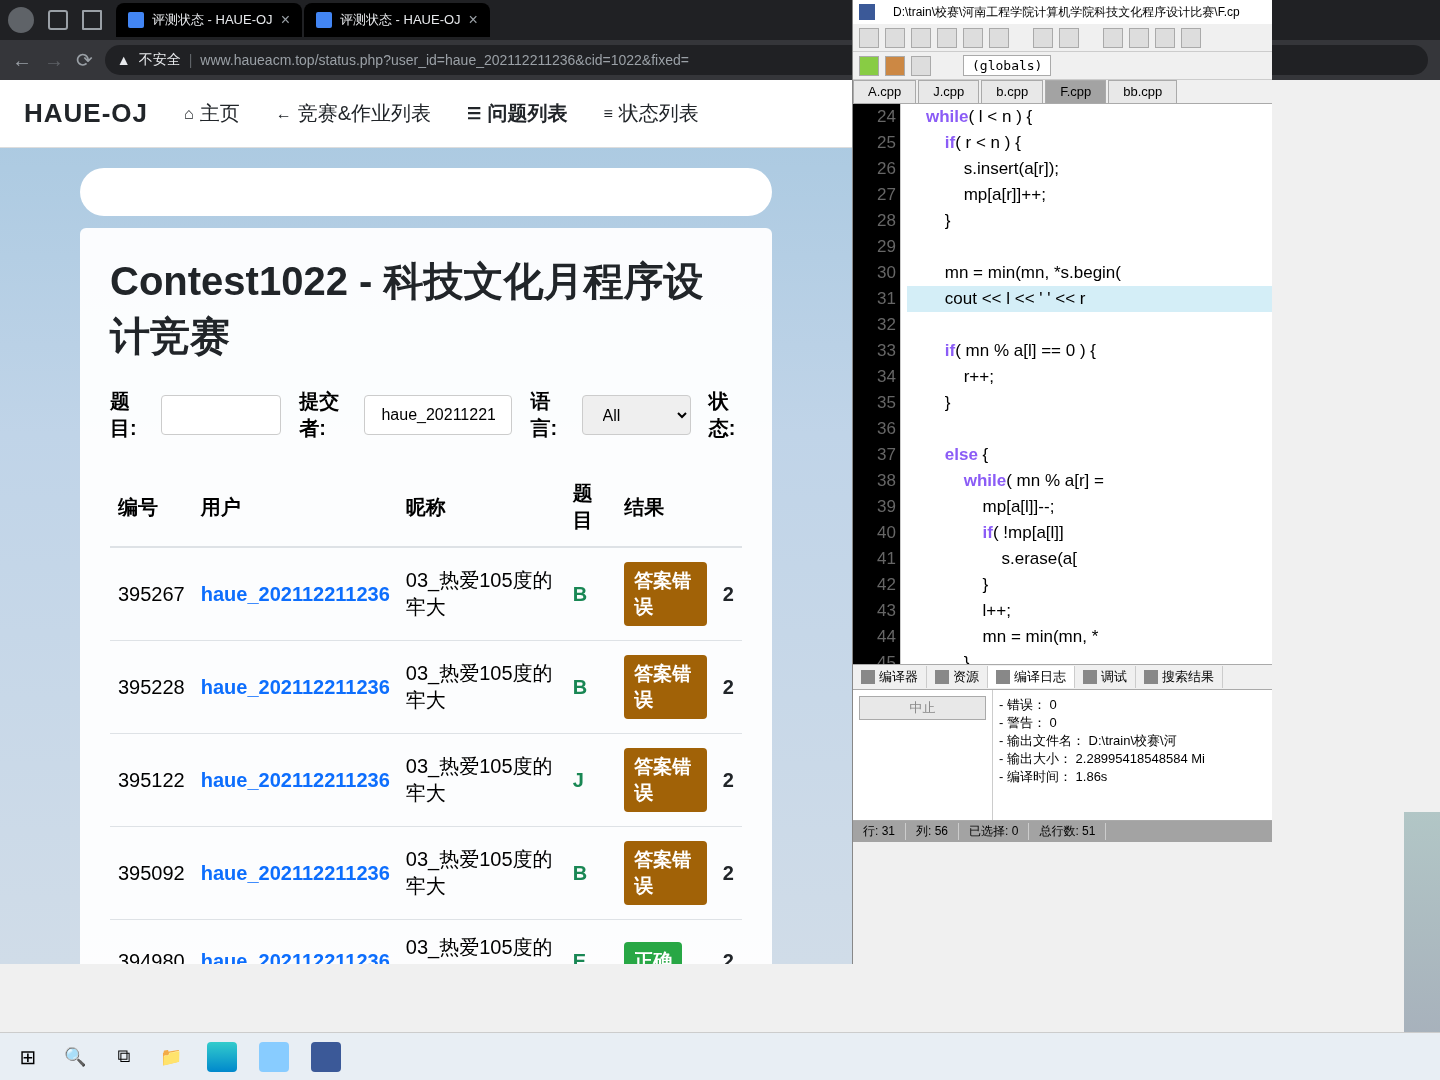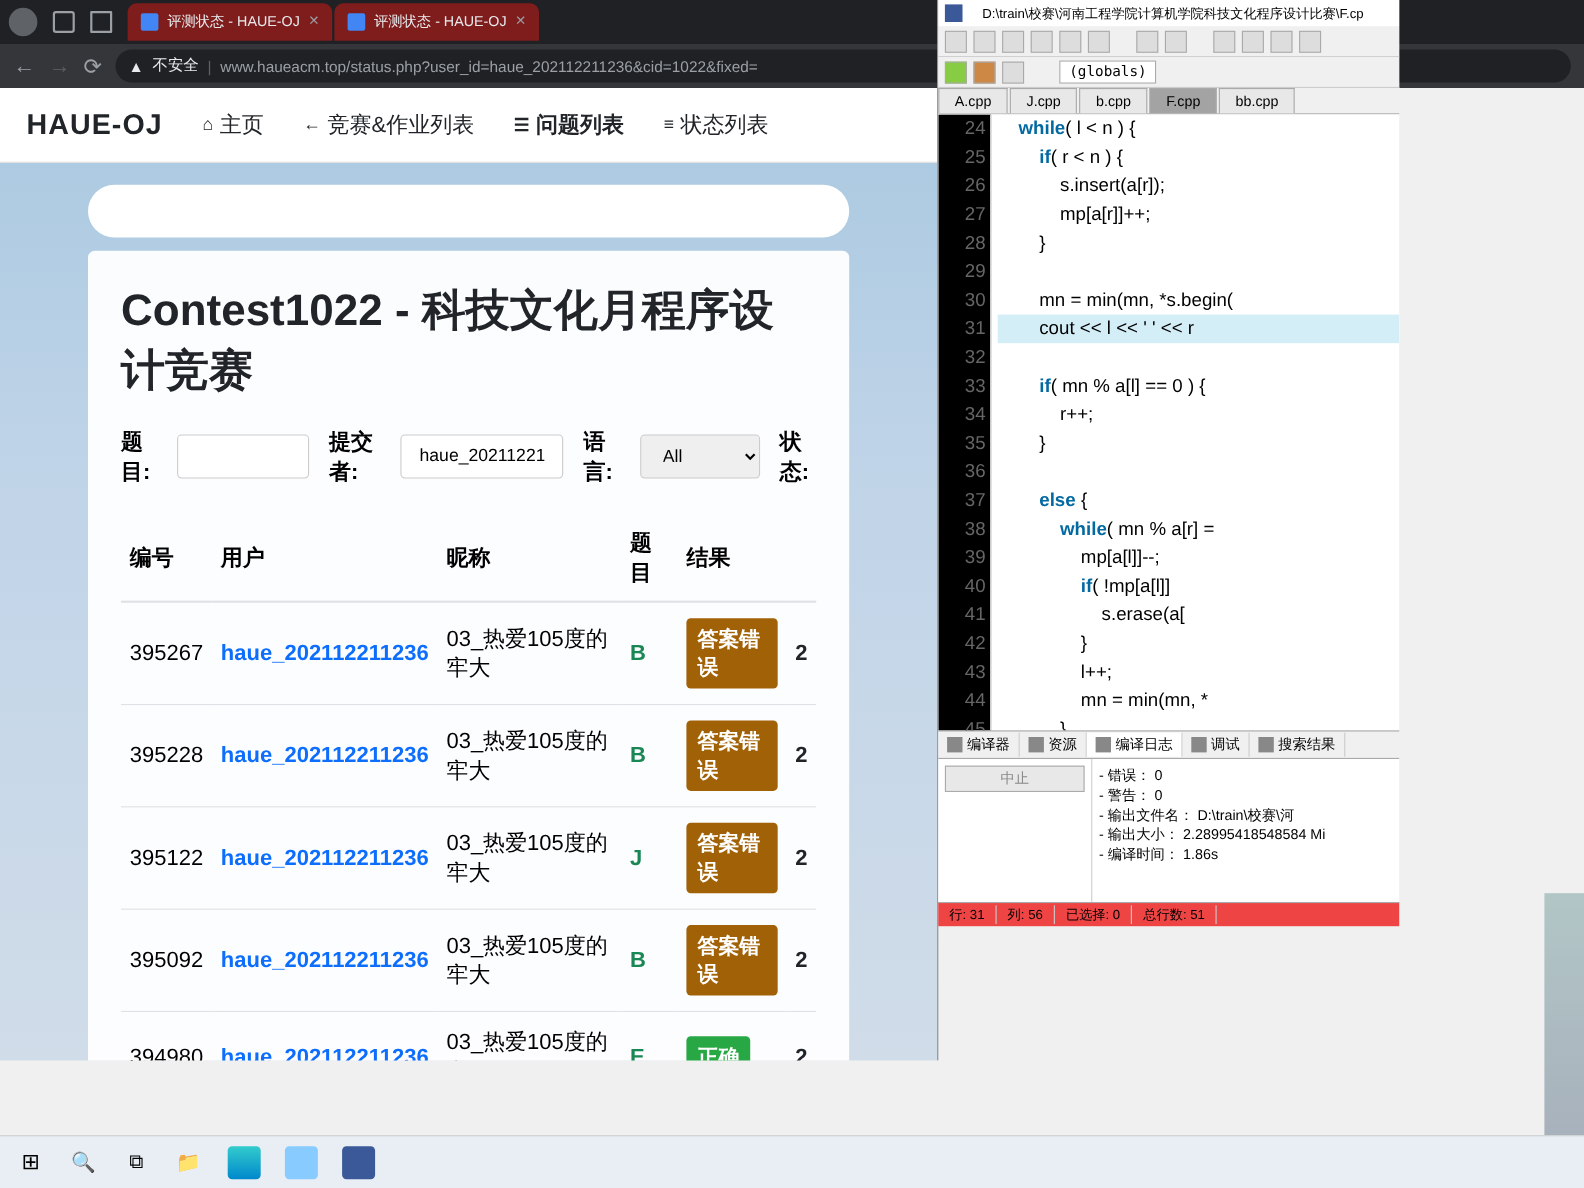--- a/index.html
+++ b/index.html
@@ -3,21 +3,21 @@
 <meta charset="utf-8">
 <style>
 * { margin: 0; padding: 0; box-sizing: border-box; font-family: "Microsoft YaHei", Arial, sans-serif; }
 body { width: 1440px; height: 1080px; overflow: hidden; background: #f0f0f0; position: relative; }
 
 
 .browser-top { height: 40px; background: #202124; display: flex; align-items: center; padding: 0 8px; }
 .browser-top .circle { width: 26px; height: 26px; border-radius: 50%; background: #5f6368; margin-right: 14px; }
 .browser-top .sq-icon { width: 20px; height: 20px; border: 2px solid #9aa0a6; margin-right: 14px; border-radius: 3px; }
 .tabs { display: flex; gap: 2px; flex: 1; }
-.tab { display: flex; align-items: center; background: #7f1d1d; color: #e8eaed; height: 34px; padding: 13px 12px; max-width: 248px; border-radius: 8px 8px 0 0; font-size: 13px; gap: 8px; }
+.tab { display: flex; align-items: center; background: #000000; color: #e8eaed; height: 34px; padding: 13px 12px; max-width: 248px; border-radius: 8px 8px 0 0; font-size: 13px; gap: 8px; }
 .tab .favicon { width: 16px; height: 16px; background: #4285f4; border-radius: 2px; flex-shrink: 0; }
 .tab .label { white-space: nowrap; overflow: hidden; text-overflow: ellipsis; flex: 1; }
 .tab .close { color: #9aa0a6; font-size: 16px; cursor: pointer; }
 
 .addr-bar { height: 40px; background: #35363a; display: flex; align-items: center; padding: 0 12px; gap: 12px; color: #9aa0a6; }
 .nav-arrow { font-size: 20px; color: #9aa0a6; cursor: pointer; }
 .url-box { flex: 1; background: #202124; height: 30px; border-radius: 15px; display: flex; align-items: center; padding: 0 12px; gap: 8px; font-size: 14px; }
 .url-box .warn { color: #e8eaed; }
 .url-box .insecure { color: #e8eaed; }
 .url-box .url { color: #9aa0a6; }
@@ -59,35 +59,35 @@
 .dc-toolbar2 { height: 28px; background: #f0f0f0; display: flex; align-items: center; padding: 0 6px; gap: 6px; border-bottom: 1px solid #ccc; }
 .globals-box { border: 1px solid #aaa; padding: 2px 8px; font-family: monospace; font-size: 13px; background: #fff; }
 
 .file-tabs { display: flex; height: 24px; border-bottom: 1px solid #aaa; background: #f0f0f0; }
 .file-tab { padding: 3px 14px; border: 1px solid #aaa; border-bottom: none; margin-right: 2px; background: #e8e8e8; font-size: 13px; cursor: pointer; }
 .file-tab.active { background: #a3a3a3; }
 
 .editor { display: flex; height: 560px; background: #fff; font-family: Consolas, monospace; font-size: 17px; overflow: hidden; }
 .gutter { width: 48px; background: #000000; text-align: right; padding-right: 4px; color: #666; border-right: 1px solid #ccc; line-height: 26px; }
 .code { flex: 1; white-space: pre; line-height: 26px; padding-left: 6px; overflow: hidden; }
-.code .kw { color: #0369a1; font-weight: bold; }
+.code .kw { color: #8b5cf6; font-weight: bold; }
 .code .hl { background: #d4eef7; display: inline-block; width: 100%; }
 
 .bottom-tabs { display: flex; height: 26px; background: #f0f0f0; border-top: 1px solid #aaa; border-bottom: 1px solid #aaa; align-items: center; }
 .btab { padding: 2px 8px; display: flex; align-items: center; gap: 4px; font-size: 13px; border-right: 1px solid #ccc; }
 .btab.active { background: #fff; }
 .btab .ticon { width: 14px; height: 14px; background: #888; }
 
 .compile-panel { display: flex; height: 130px; background: #fff; }
 .cp-left { width: 140px; border-right: 1px solid #ccc; padding: 6px; }
 .cp-btn { width: 100%; height: 24px; background: #e8e8e8; border: 1px solid #aaa; text-align: center; line-height: 22px; color: #888; font-size: 13px; }
 .cp-right { flex: 1; padding: 6px; font-family: "SimSun", monospace; font-size: 13px; line-height: 18px; overflow: hidden; white-space: nowrap; }
 .cp-right div::before { content: "- "; }
 
-.dc-status { height: 22px; background: #ef4444; border-top: 1px solid #aaa; display: flex; align-items: center; font-size: 12px; }
+.dc-status { height: 22px; background: #a3a3a3; border-top: 1px solid #aaa; display: flex; align-items: center; font-size: 12px; }
 .dc-status span { padding: 0 10px; border-right: 1px solid #ccc; }
 
 
 .webcam { position: absolute; right: 0; bottom: 48px; width: 36px; height: 220px; background: linear-gradient(#8aa, #789); opacity: 0.6; }
 
 
 .taskbar { position: absolute; bottom: 0; left: 0; width: 1440px; height: 48px; background: #e8eef4; display: flex; align-items: center; padding: 0 8px; gap: 8px; border-top: 1px solid #ccc; }
 .tb-item { width: 40px; height: 36px; display: flex; align-items: center; justify-content: center; font-size: 18px; }
 .tb-item.win { font-size: 20px; }
 .tb-app { width: 44px; height: 38px; border-radius: 4px; display:flex; align-items:center; justify-content:center; }

